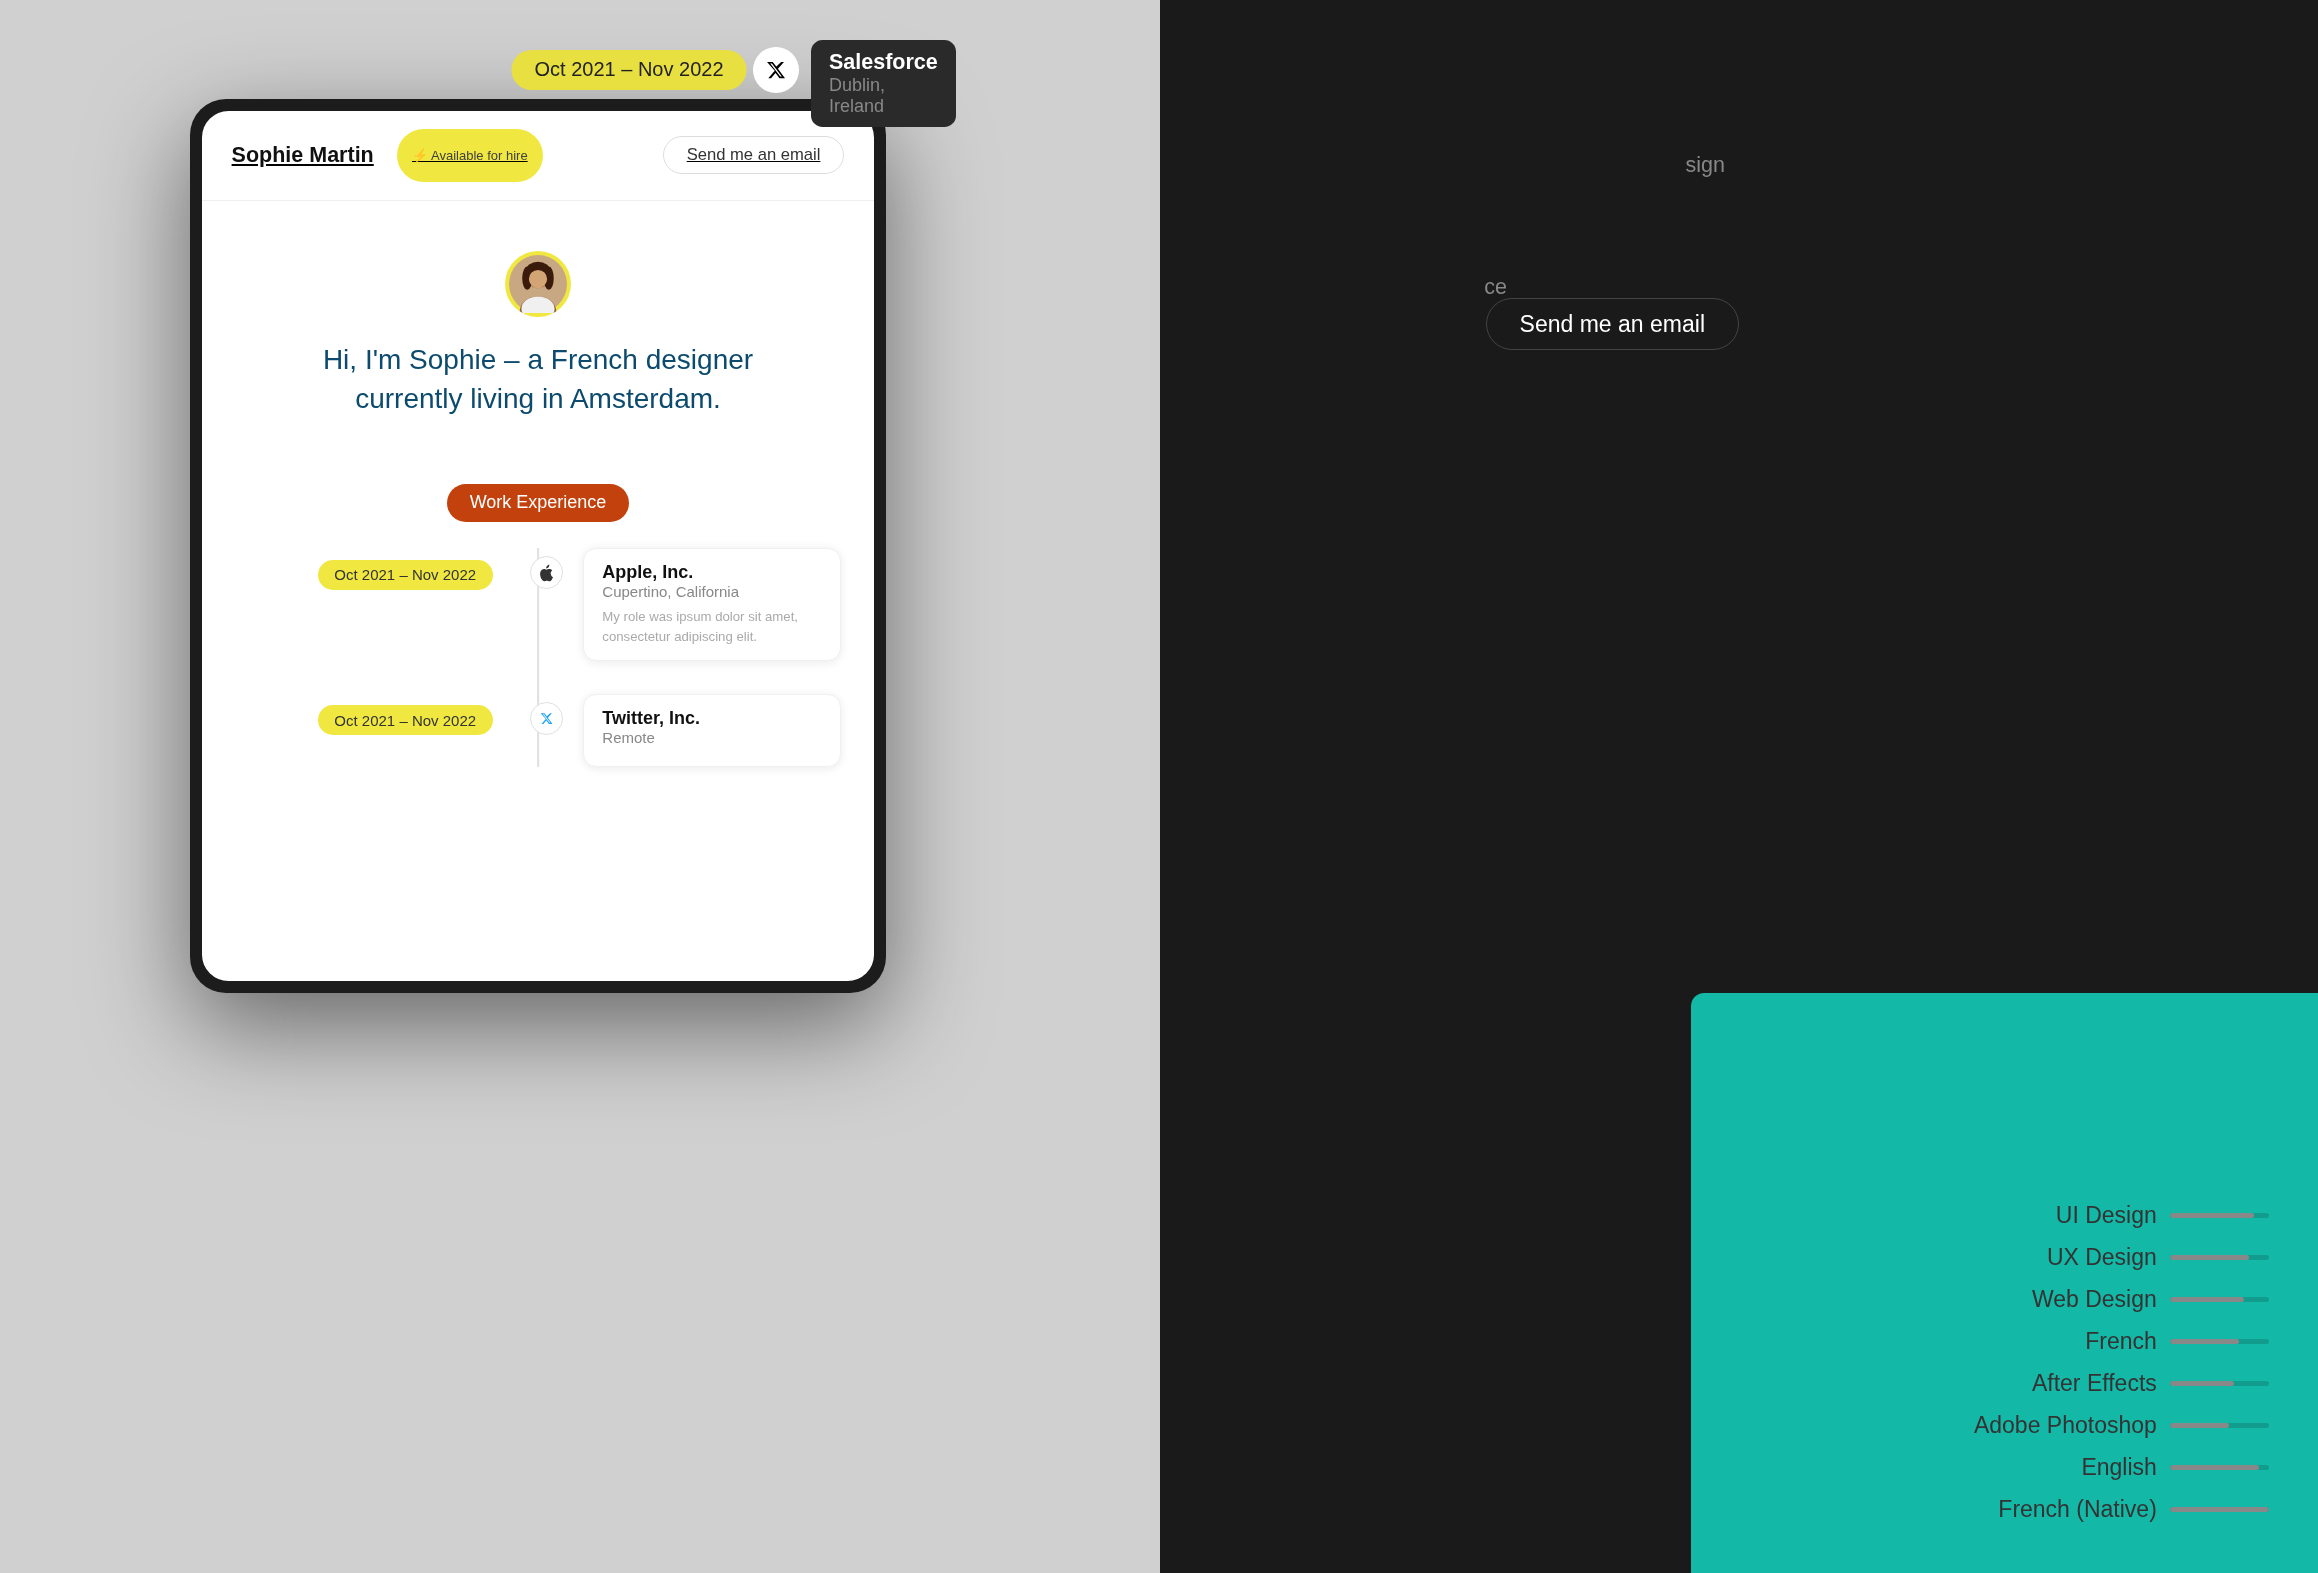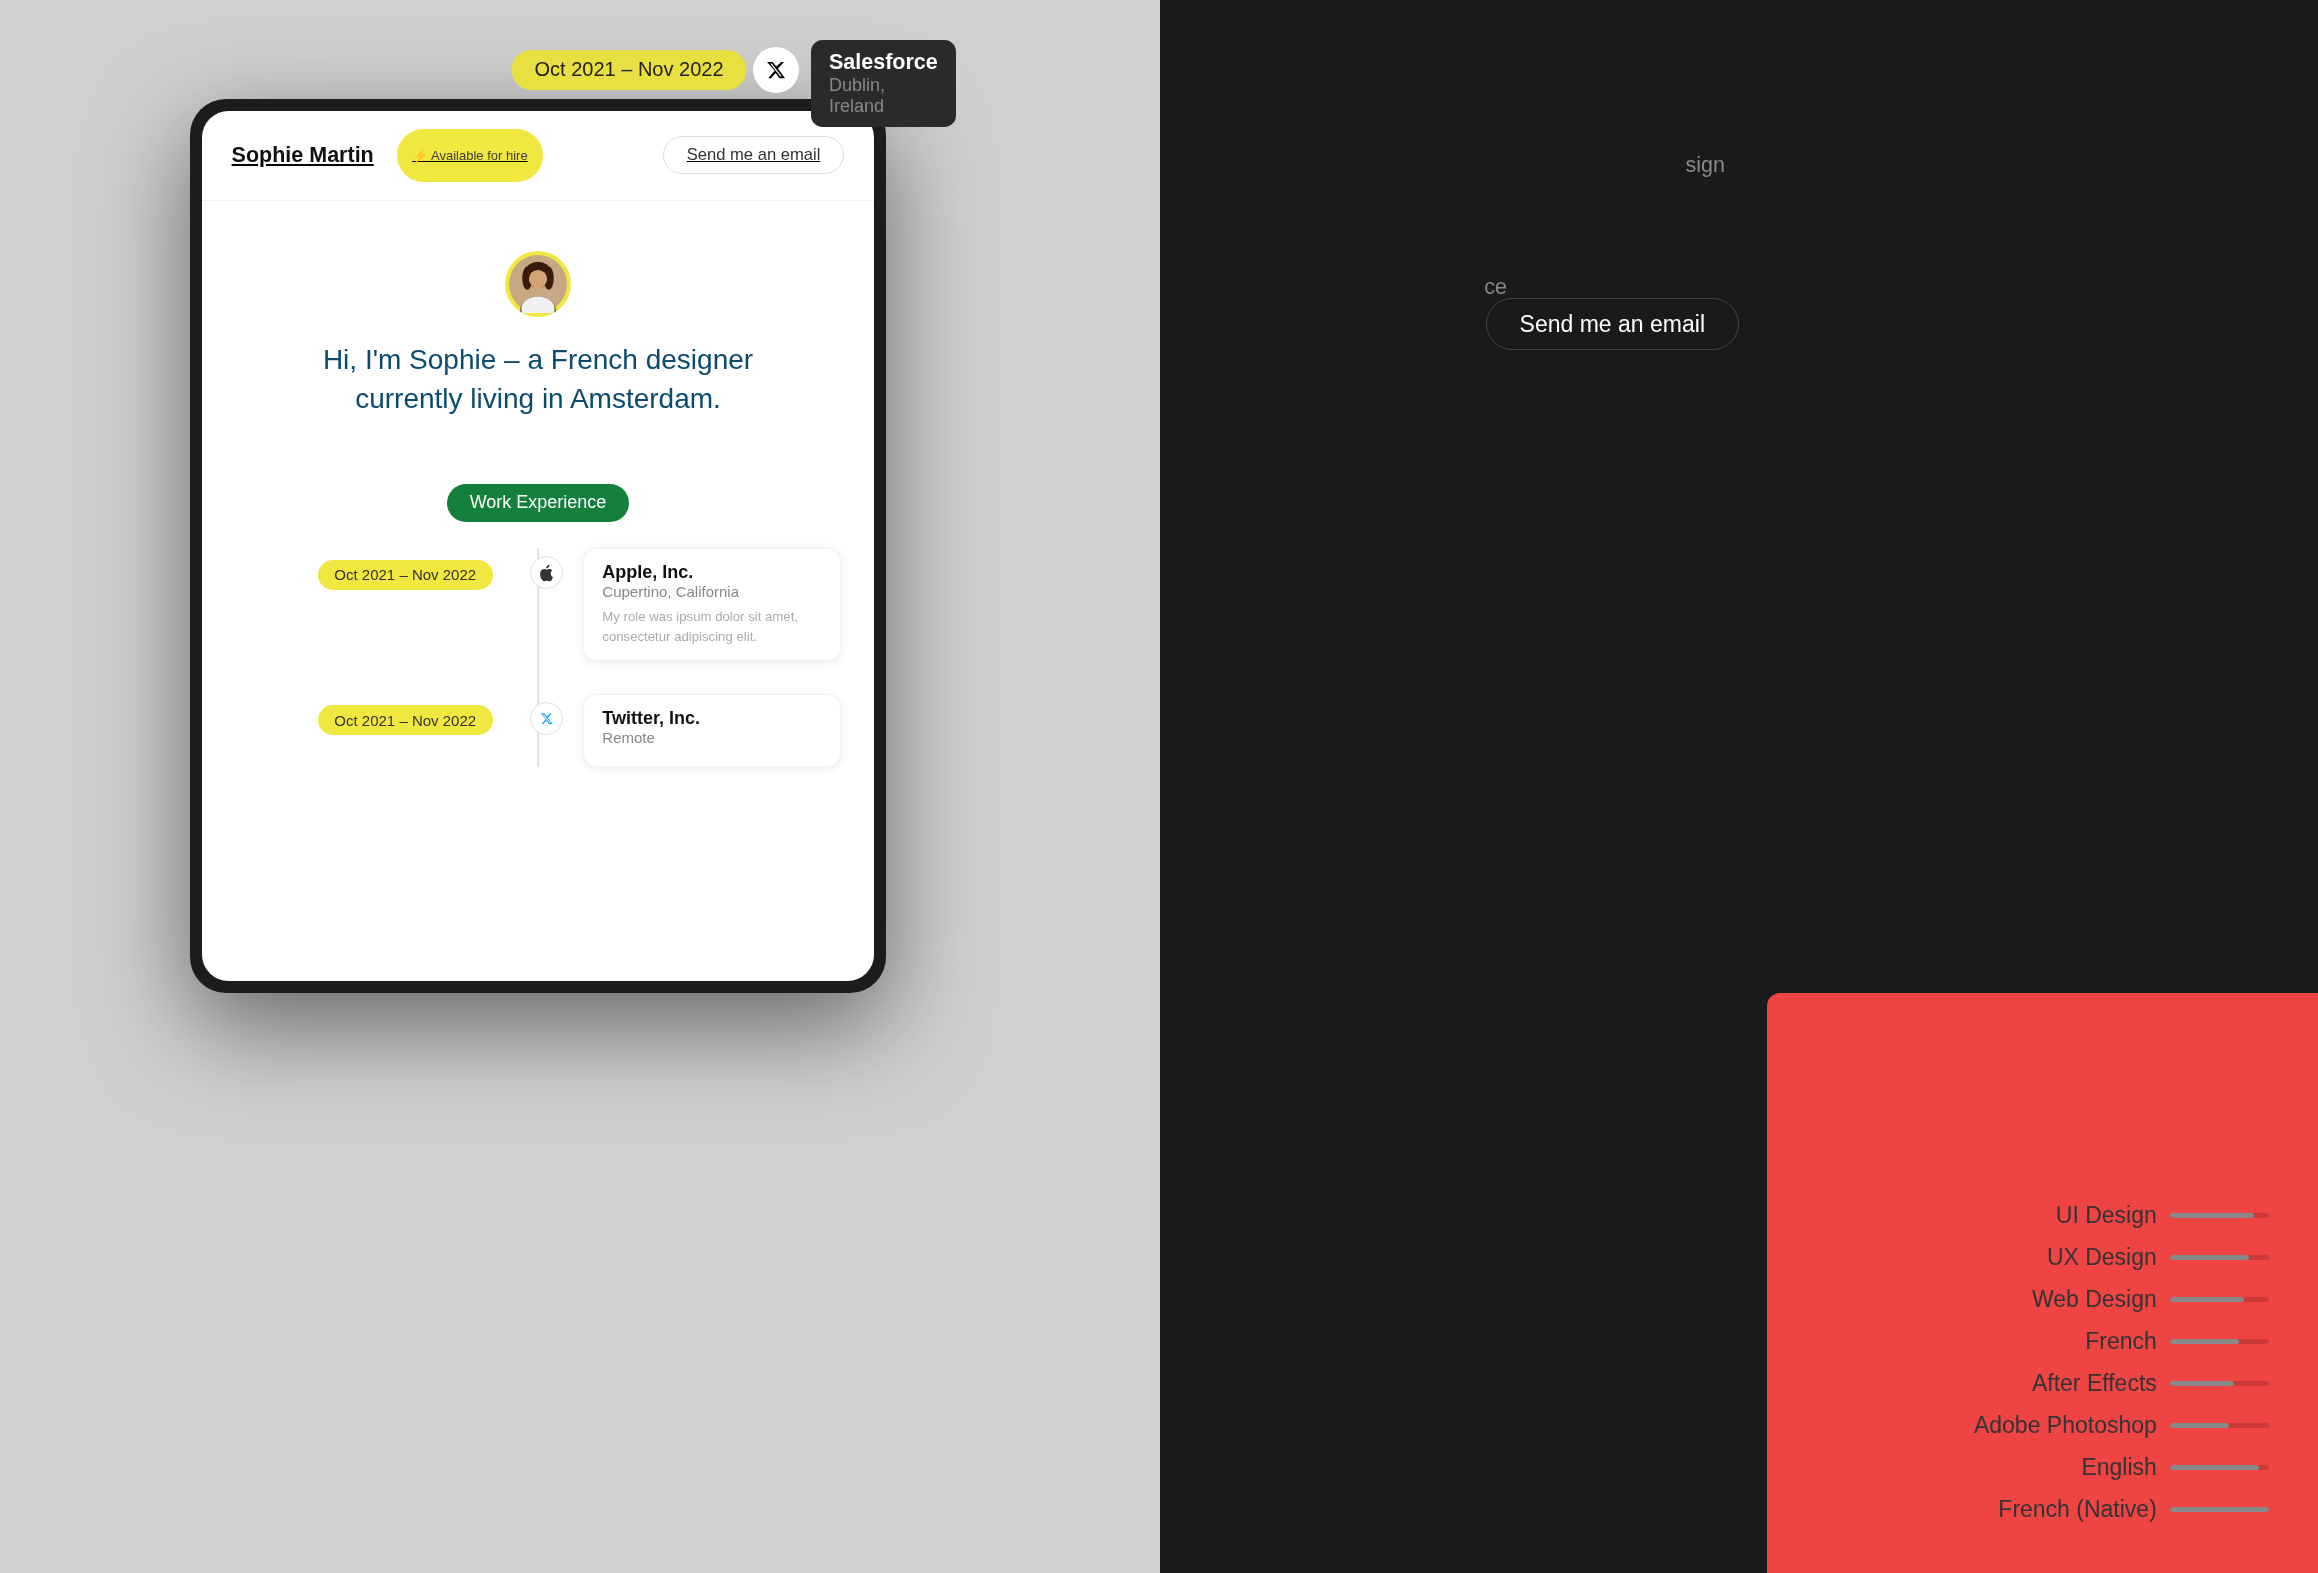--- a/index.html
+++ b/index.html
@@ -18,23 +18,23 @@
       top: 0; right: 0;
       width: 1159px;
       height: 1573px;
       background: #1a1a1a;
     }
 
     
     .bg-yellow {
       position: absolute;
       bottom: 0; right: 0;
-      width: 552px;
+      width: 628px;
       height: 580px;
-      background: #ef4444;
+      background: #14b8a6;
       border-radius: 13.2px 0 0 0;
     }
 
     
     .skills-panel {
       position: absolute;
       bottom: 50px;
       right: 50px;
       display: flex;
       flex-direction: column;
@@ -234,21 +234,21 @@
     }
 
     
     .work-section {
       display: flex;
       flex-direction: column;
       align-items: center;
       padding: 33px 33px 0;
     }
     .work-badge {
-      background: #15803d;
+      background: #c2410c;
       color: #fff;
       border-radius: 41px;
       padding: 8.3px 23px;
       font-size: 18px;
       font-weight: 500;
       margin-bottom: 26.5px;
     }
 
     
     .timeline {

